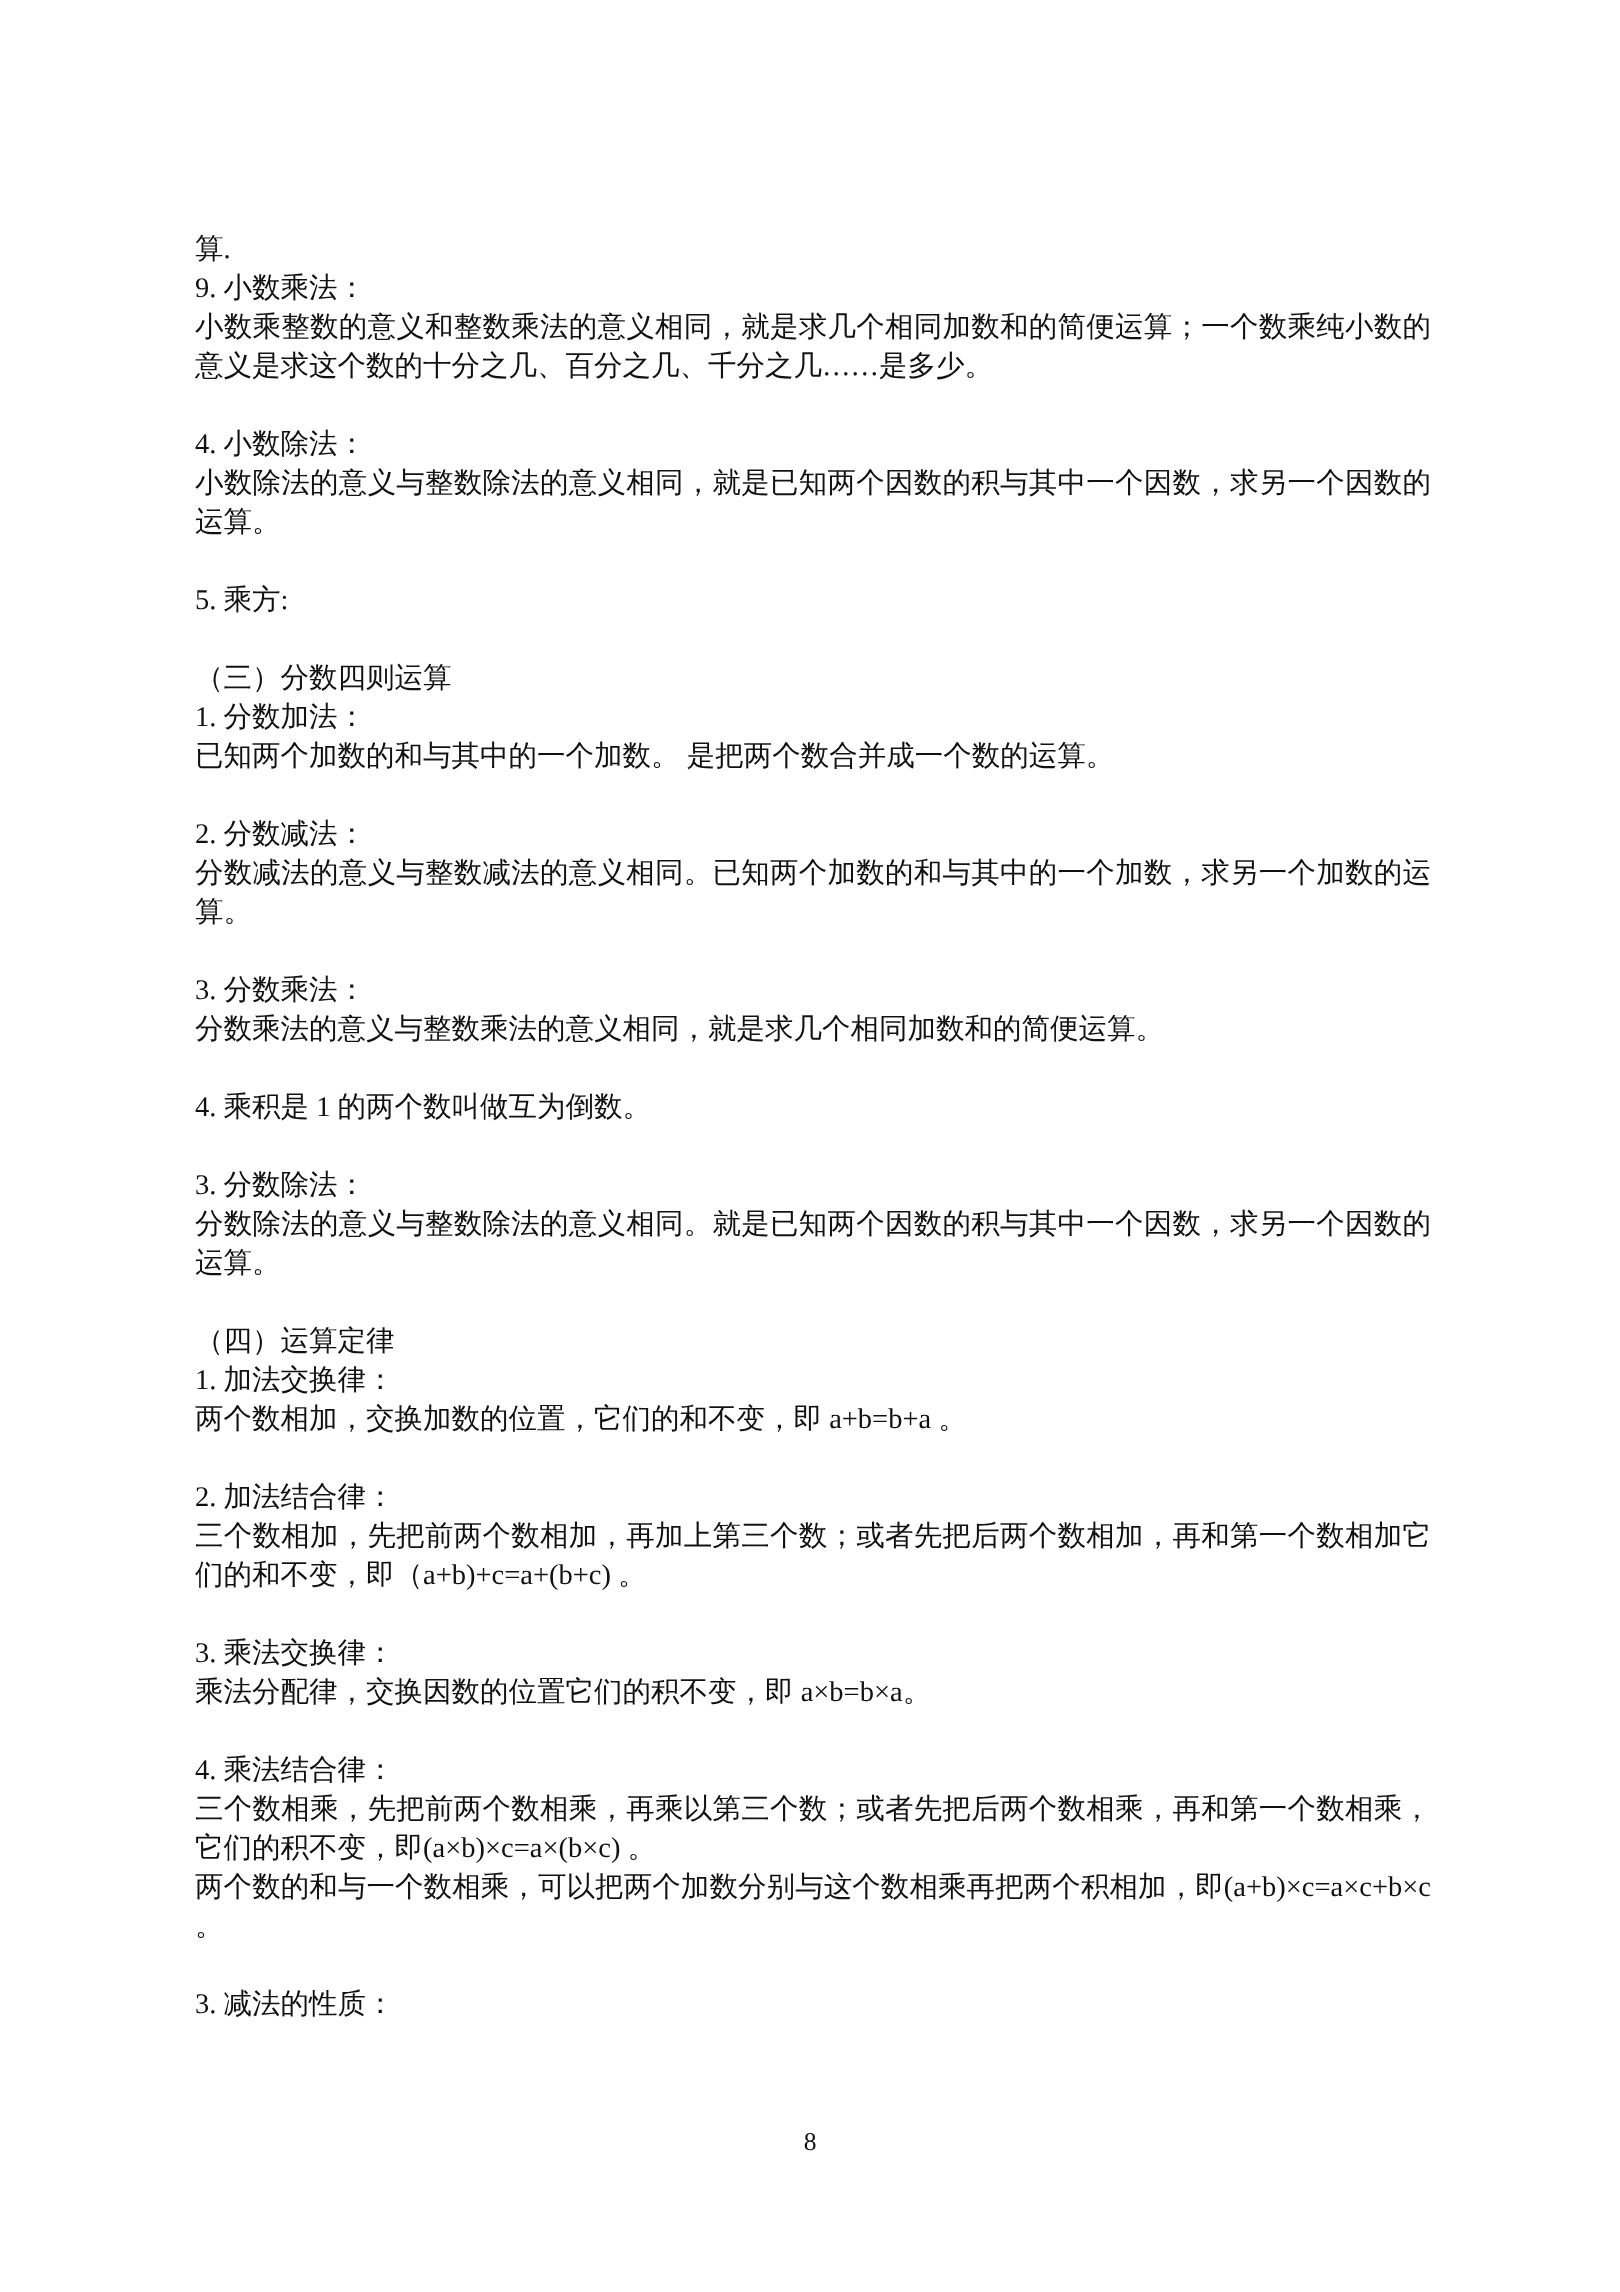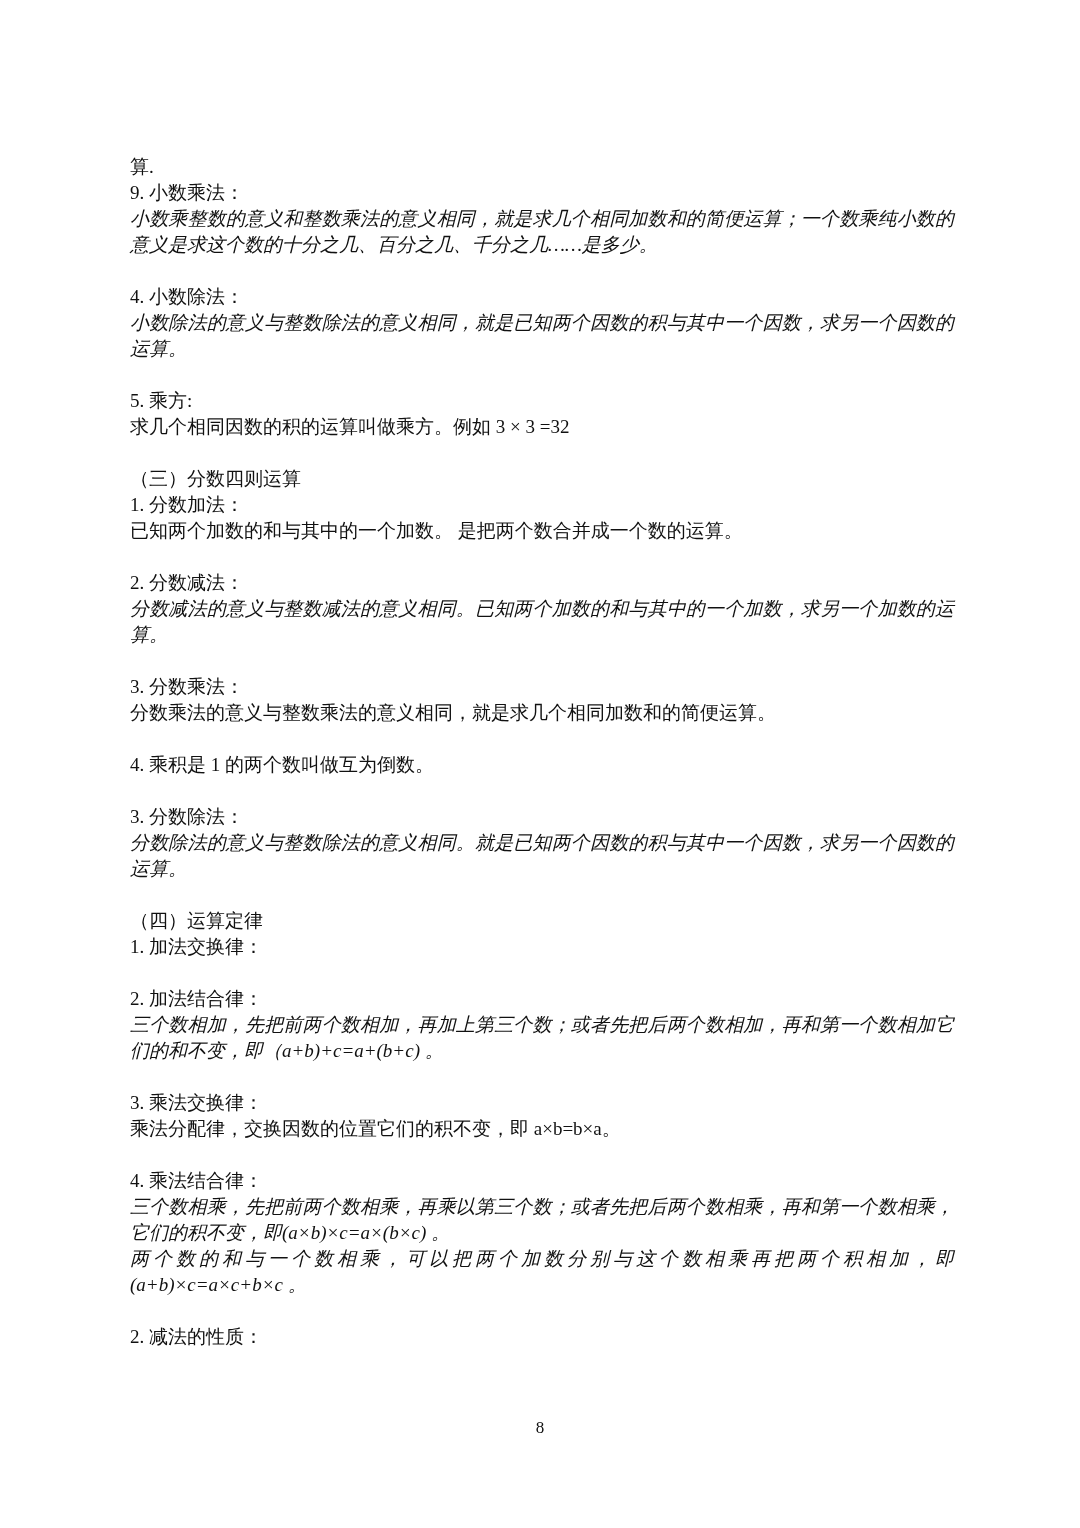--- a/index.html
+++ b/index.html
@@ -1,64 +1,64 @@
 <!DOCTYPE html>
 <html><head>
 <meta charset="utf-8">
 <style>
   html, body { margin: 0; padding: 0; background: #ffffff; }
   body { width: 1080px; height: 1528px; position: relative; overflow: hidden;
          font-family: "Liberation Serif", "DejaVu Serif", serif; color: #111; }
   .page { position: absolute; left: 0; top: 0; width: 1080px; height: 1528px; background: #fff; }
   .content { position: absolute; left: 130px; top: 154px; width: 824px; }
   .line { font-size: 19px; line-height: 26px; height: 26px; white-space: nowrap; overflow: visible; }
-  .line.wrap { white-space: normal; height: auto; text-align: justify; text-align-last: left; font-style: italic; }
+  .line.wrap { white-space: normal; height: auto; text-align: justify; text-align-last: left; }
   .gap { height: 26px; }
   .page-number { position: absolute; top: 1416px; left: 0; width: 1080px; text-align: center;
                  font-size: 17px; line-height: 24px; }
 </style>
 </head>
 <body>
 
 <div class="page">
   <div class="content" id="content">
       <div class="line">算.</div>
       <div class="line">9.  小数乘法：</div>
       <div class="line wrap">小数乘整数的意义和整数乘法的意义相同，就是求几个相同加数和的简便运算；一个数乘纯小数的意义是求这个数的十分之几、百分之几、千分之几……是多少。</div>
       <div class="gap"></div>
       <div class="line">4.  小数除法：</div>
       <div class="line wrap">小数除法的意义与整数除法的意义相同，就是已知两个因数的积与其中一个因数，求另一个因数的运算。</div>
       <div class="gap"></div>
       <div class="line">5.  乘方:</div>
-      <div class="line">求几个相同因数的积的运算叫做乘方。例如  3  ×  3 =32</div>
       <div class="gap"></div>
       <div class="line">（三）分数四则运算</div>
       <div class="line">1.  分数加法：</div>
       <div class="line">已知两个加数的和与其中的一个加数。 是把两个数合并成一个数的运算。</div>
       <div class="gap"></div>
       <div class="line">2.  分数减法：</div>
       <div class="line wrap">分数减法的意义与整数减法的意义相同。已知两个加数的和与其中的一个加数，求另一个加数的运算。</div>
       <div class="gap"></div>
       <div class="line">3.  分数乘法：</div>
       <div class="line">分数乘法的意义与整数乘法的意义相同，就是求几个相同加数和的简便运算。</div>
       <div class="gap"></div>
       <div class="line">4.  乘积是 1 的两个数叫做互为倒数。</div>
       <div class="gap"></div>
       <div class="line">3.  分数除法：</div>
       <div class="line wrap">分数除法的意义与整数除法的意义相同。就是已知两个因数的积与其中一个因数，求另一个因数的运算。</div>
       <div class="gap"></div>
       <div class="line">（四）运算定律</div>
       <div class="line">1.  加法交换律：</div>
+      <div class="line">两个数相加，交换加数的位置，它们的和不变，即 a+b=b+a  。</div>
       <div class="gap"></div>
       <div class="line">2.  加法结合律：</div>
       <div class="line wrap">三个数相加，先把前两个数相加，再加上第三个数；或者先把后两个数相加，再和第一个数相加它们的和不变，即（a+b)+c=a+(b+c)  。</div>
       <div class="gap"></div>
       <div class="line">3.  乘法交换律：</div>
       <div class="line">乘法分配律，交换因数的位置它们的积不变，即 a×b=b×a。</div>
       <div class="gap"></div>
       <div class="line">4.  乘法结合律：</div>
       <div class="line wrap">三个数相乘，先把前两个数相乘，再乘以第三个数；或者先把后两个数相乘，再和第一个数相乘，它们的积不变，即(a×b)×c=a×(b×c)  。</div>
       <div class="line wrap">两个数的和与一个数相乘，可以把两个加数分别与这个数相乘再把两个积相加，即(a+b)×c=a×c+b×c  。</div>
       <div class="gap"></div>
-      <div class="line">2.  减法的性质：</div>
+      <div class="line">3.  减法的性质：</div>
     </div>
   <div class="page-number">8</div>
 </div>
 
 </body></html>

